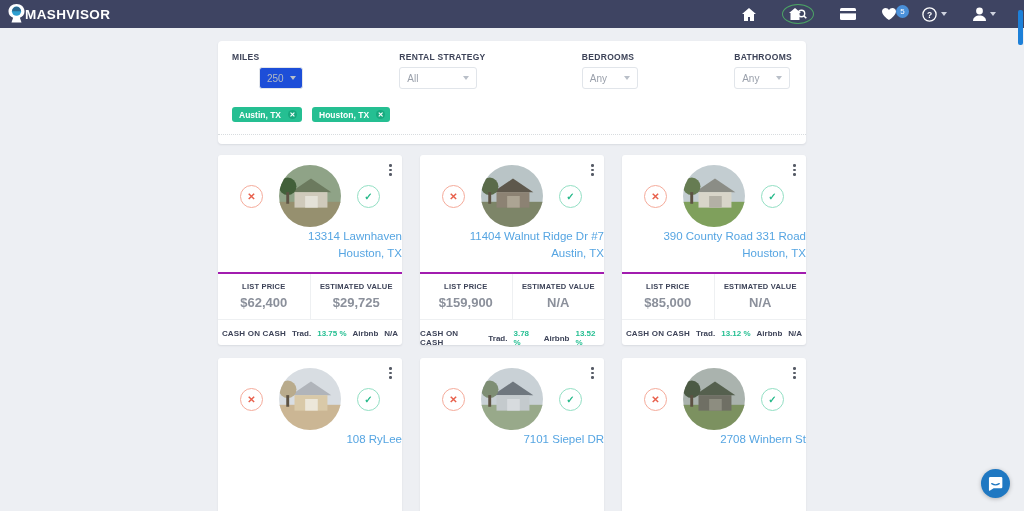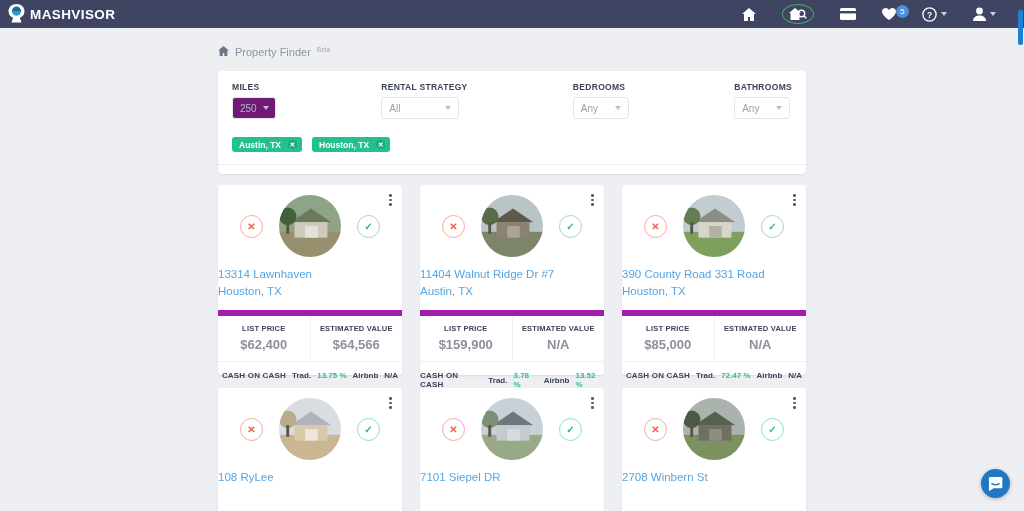--- a/index.html
+++ b/index.html
@@ -1,21 +1,21 @@
 <!DOCTYPE html>
 <html style="--navbar-bg: #3e4462; --page-bg: #edeff3; --accent-green: #25bf92; --accent-green-dark: #17a97e; --reject-red: #e8604c; --reject-border: #f5ab9b; --accept-green: #26b98a; --accept-border: #93dfc4; --link-blue: #56a5e2; --badge-blue: #4a90d9; --chat-blue: #1f78c2; --scrollbar-blue: #1d80d8; --label-dark: #3d4358; --value-gray: #8b909b;"><head>
 <meta charset="utf-8">
 <style>
   * { margin:0; padding:0; box-sizing:border-box; }
   html,body { width:1024px; height:511px; }
   body { font-family:"Liberation Sans", sans-serif; background:var(--page-bg,#edeff3); overflow:hidden; position:relative; }
 
   
   .navbar { height:28px; background:var(--navbar-bg,#3e4462); display:flex; align-items:center; justify-content:space-between; padding:0 14px 0 8px; position:relative; z-index:5; }
-  .brand { display:flex; align-items:center; gap:5px; }
+  .brand { display:flex; align-items:center; }
   .brand-pin { width:17px; height:20px; position:relative; display:inline-block; }
   .brand-text { color:#fff; font-size:13.5px; font-weight:bold; letter-spacing:.4px; }
   .nav-icons { display:flex; align-items:center; gap:26px; padding-right:14px; }
   .nav-icon { display:flex; align-items:center; color:#fff; position:relative; cursor:pointer; }
   .nav-icon svg { display:block; }
   .ring { border:1px solid #4ca465; border-radius:50%; padding:2px 6px; }
   .fav-badge { position:absolute; right:-13px; top:-3px; background:var(--badge-blue,#4a90d9); color:#fff; width:13px; height:13px; border-radius:50%; font-size:8px; display:flex; align-items:center; justify-content:center; }
   .caret { width:0; height:0; border-left:3px solid transparent; border-right:3px solid transparent; border-top:4px solid #cfd3df; margin-left:4px; }
 
   
@@ -25,21 +25,21 @@
   .container { width:588px; margin:0 auto; }
   .breadcrumb { margin-top:18px; display:flex; align-items:center; gap:6px; color:#8d939e; font-size:11px; }
   .breadcrumb .home-glyph { color:#70768a; }
   .beta { font-size:6.5px; color:#a6abb5; margin-top:-5px; }
 
   
   .panel { background:#fff; margin-top:13px; border-radius:4px; box-shadow:0 1px 2px rgba(40,50,70,.10); padding:11px 14px 0 14px; }
   .filter-row { display:flex; justify-content:space-between; }
   .fgroup label { display:block; font-size:8.5px; font-weight:bold; letter-spacing:.3px; color:var(--label-dark,#3d4358); margin-bottom:5px; }
   .ctrl { height:22px; border:1px solid #e1e5ea; border-radius:3px; font-size:10px; color:#9aa0ab; display:flex; align-items:center; padding:0 7px; background:#fff; justify-content:space-between; gap:6px; }
-  .ctrl.disabled { background:#701a75; border-color:#e3e6ea; color:#b3bac4; }
+  .ctrl.disabled { background:#1d4ed8; border-color:#e3e6ea; color:#b3bac4;margin-left:27px; }
   .ctrl .caret { border-top-color:#b9bfc8; margin-left:0; }
   .w-miles{width:44px;} .w-from{width:178px;} .w-budget{width:84px;} .w-rs{width:78px;} .w-bed{width:56px;} .w-bath{width:56px;}
   input.ctrl { width:100%; outline:none; }
   input.ctrl::placeholder { color:#b9bfc8; }
 
   .tags-row { margin-top:18px; display:flex; gap:10px; }
   .tag { background:var(--accent-green,#25bf92); color:#fff; border-radius:3px; height:15px; display:flex; align-items:center; gap:7px; padding:0 5px 0 7px; font-size:8.5px; font-weight:bold; }
   .tag-x { width:9px; height:9px; border-radius:50%; background:var(--accent-green-dark,#17a97e); color:#fff; font-size:7px; line-height:9px; text-align:center; cursor:pointer; font-weight:bold; }
 
   .dotted { border-top:1px dotted #d8dcdf; margin:12px -14px 0 -14px; }
@@ -50,22 +50,22 @@
   
   .grid { margin-top:11px; display:grid; grid-template-columns:repeat(3,184px); gap:13px 18px; }
   .card { background:#fff; border-radius:3px; box-shadow:0 1px 2px rgba(40,50,70,.10); position:relative; height:190px; }
   .dots { position:absolute; top:7px; right:8px; display:flex; flex-direction:column; gap:2px; cursor:pointer; background:none; border:none; padding:2px; }
   .dots i { width:2.6px; height:2.6px; border-radius:50%; background:#565b66; display:block; }
   .card-top { display:flex; align-items:center; justify-content:center; gap:16px; padding-top:10px; }
   .round-btn { width:23px; height:23px; border-radius:50%; background:#fff; display:flex; align-items:center; justify-content:center; font-size:10px; font-weight:bold; cursor:pointer; }
   .reject { border:1px solid var(--reject-border,#f5ab9b); color:var(--reject-red,#e8604c); }
   .accept { border:1px solid var(--accept-border,#93dfc4); color:var(--accept-green,#26b98a); }
   .photo { width:62px; height:62px; border-radius:50%; overflow:hidden; display:block; cursor:pointer; }
-  .addr { display:block; text-align:left; color:var(--link-blue,#56a5e2); font-size:11.5px; line-height:1.45; margin-top:9px; text-decoration:none; cursor:pointer; }
-  .price-sec { border-top:6px solid #a21caf; margin-top:11px; display:flex; }
+  .addr { display:block; text-align:right; color:var(--link-blue,#56a5e2); font-size:11.5px; line-height:1.45; margin-top:1px; text-decoration:none; cursor:pointer; }
+  .price-sec { border-top:2px solid #a21caf; margin-top:11px; display:flex; }
   .price-cell { flex:1; text-align:center; padding:8px 0 9px 0; }
   .price-cell + .price-cell { border-left:1px solid #eef0f2; }
   .price-label { font-size:7.5px; font-weight:bold; letter-spacing:.2px; color:var(--label-dark,#3d4358); }
   .price-value { font-size:13px; color:var(--value-gray,#8b909b); margin-top:4px;font-weight:bold; }
   .coc-sec { border-top:1px solid #eef0f2; display:flex; align-items:center; justify-content:center; gap:6px; padding:9px 0; font-size:8px; color:var(--label-dark,#3d4358); }
   .coc-title { font-weight:bold; letter-spacing:.2px; }
   .coc-label { font-weight:bold; }
   .coc-val { font-weight:bold; }
   .coc-val.pos { color:var(--accent-green,#25bf92); }
 
@@ -125,29 +125,20 @@
       </svg>
       <span class="caret"></span>
     </span>
   </nav>
 </header>
 
 <span class="scroll-thumb"></span>
 
 <div class="container">
 
-  <div class="breadcrumb">
-    <span class="home-glyph">
-      <svg width="11" height="10" viewBox="0 0 14 13">
-          <path d="M7 0L0 6h2v7h4V9h2v4h4V6h2z" fill="#70768a"></path>
-        </svg>
-    </span>
-    <span>Property Finder</span>
-    <span class="beta">Beta</span>
-  </div>
 
   <section class="panel">
     <div class="filter-row">
       <div class="fgroup">
         <label>MILES</label>
         <div class="ctrl disabled w-miles">
           <span>250</span>
           <span class="caret"></span>
         </div>
       </div>
@@ -213,21 +204,21 @@
       <span>13314 Lawnhaven</span><br>
       <span>Houston, TX</span>
     </a>
     <div class="price-sec">
       <div class="price-cell">
         <div class="price-label">LIST PRICE</div>
         <div class="price-value">$62,400</div>
       </div>
       <div class="price-cell">
         <div class="price-label">ESTIMATED VALUE</div>
-        <div class="price-value">$64,566</div>
+        <div class="price-value">$29,725</div>
       </div>
     </div>
     <div class="coc-sec">
       <span class="coc-title">CASH ON CASH</span>
       <span class="coc-label">Trad.</span>
       <span class="coc-val pos">13.75 %</span>
       <span class="coc-label">Airbnb</span>
       <span class="coc-val">N/A</span>
     </div>
   </article>
@@ -303,21 +294,21 @@
         <div class="price-value">$85,000</div>
       </div>
       <div class="price-cell">
         <div class="price-label">ESTIMATED VALUE</div>
         <div class="price-value">N/A</div>
       </div>
     </div>
     <div class="coc-sec">
       <span class="coc-title">CASH ON CASH</span>
       <span class="coc-label">Trad.</span>
-      <span class="coc-val pos">72.47 %</span>
+      <span class="coc-val pos">13.12 %</span>
       <span class="coc-label">Airbnb</span>
       <span class="coc-val">N/A</span>
     </div>
   </article>
 
   <article class="card">
     <button class="dots">
           <i></i>
           <i></i>
           <i></i>

